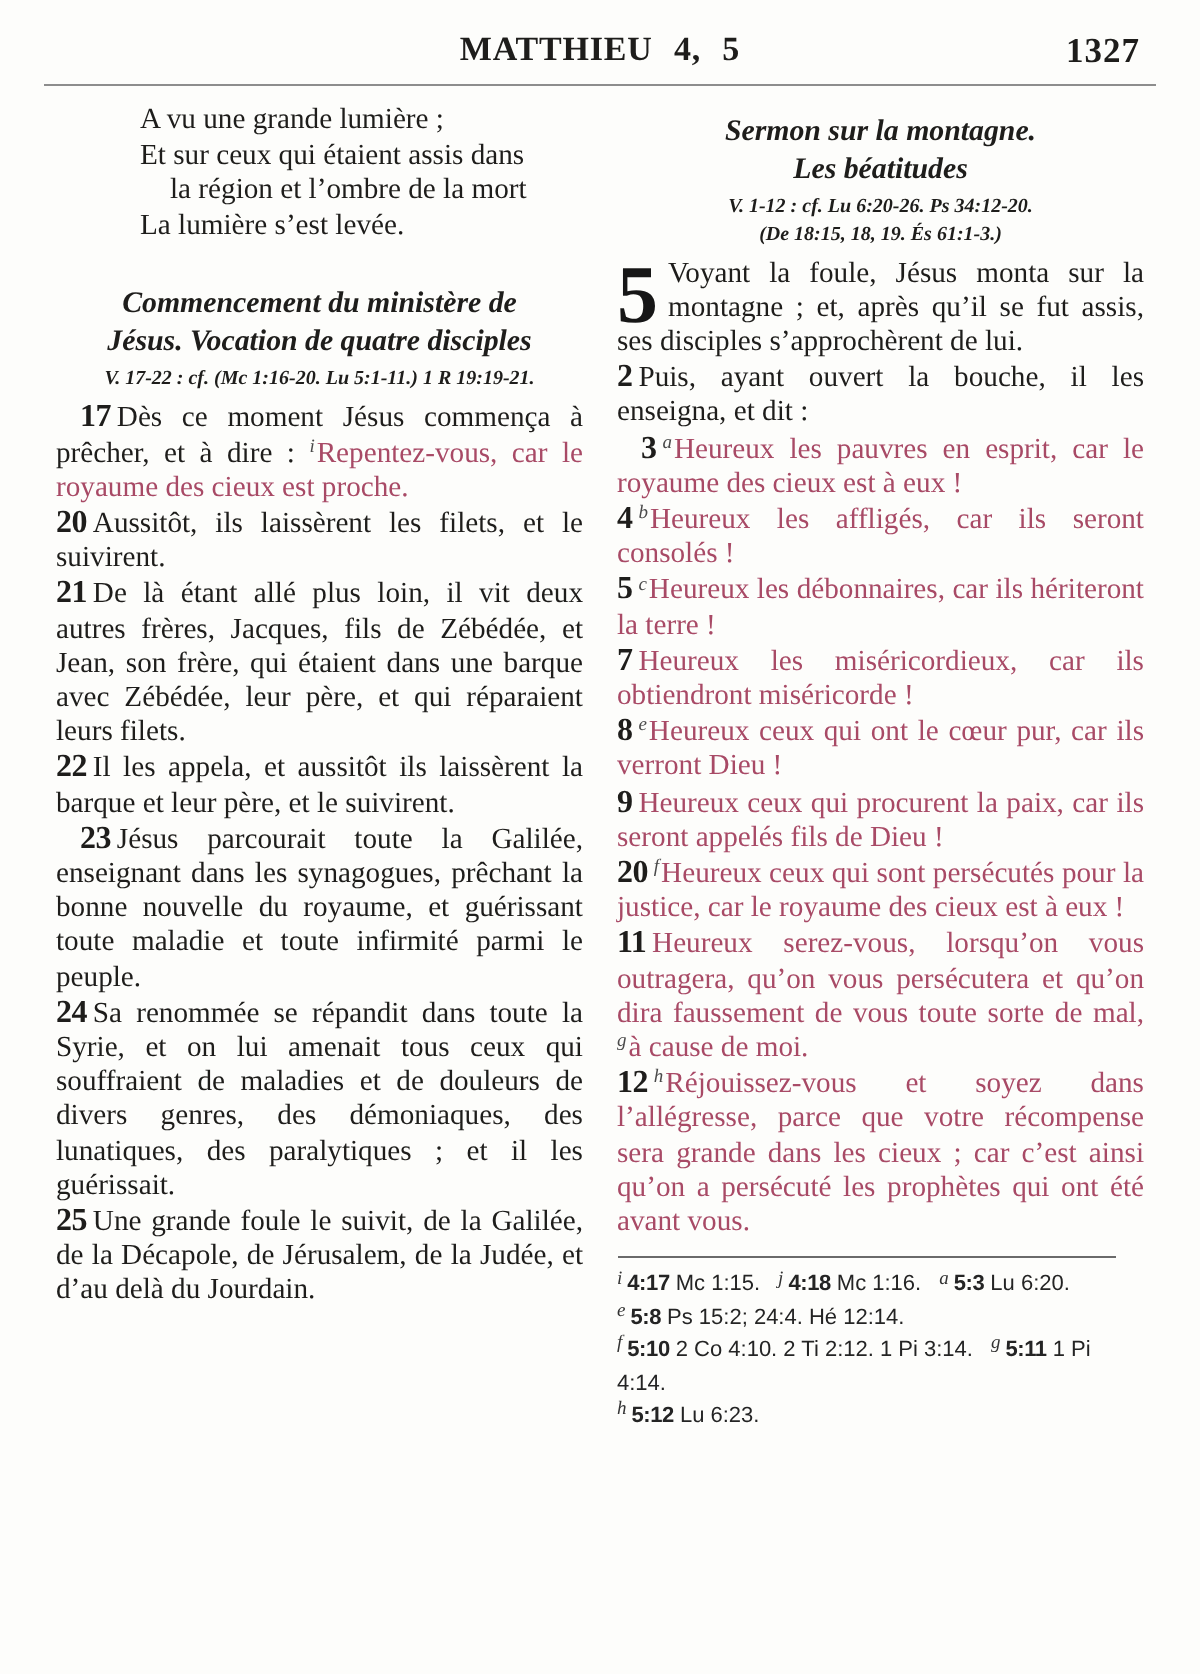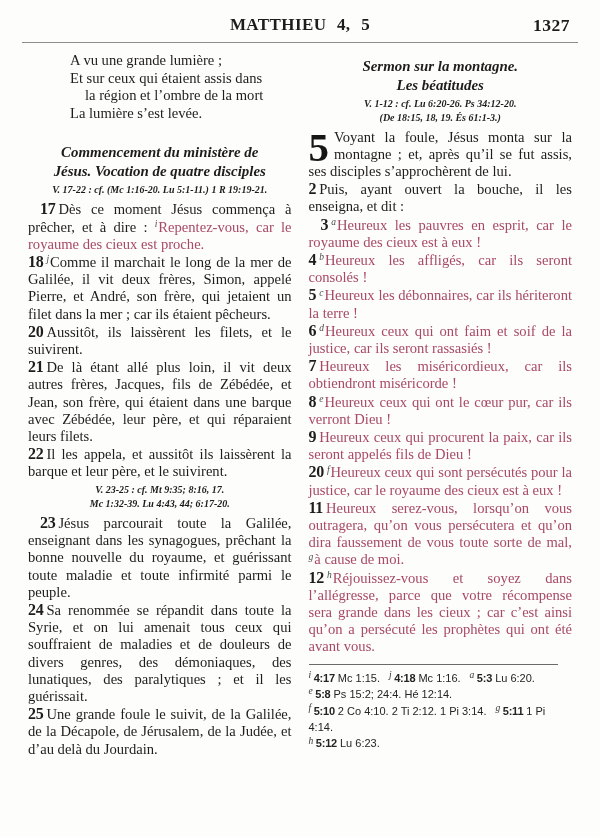--- a/index.html
+++ b/index.html
@@ -59,47 +59,41 @@
           <div class="poem-line">La lumière s’est levée.</div>
         </div>
         <div class="heading">
           <div>Commencement du ministère de</div>
           <div>Jésus. Vocation de quatre disciples</div>
         </div>
         <div class="crossref">
           <div>V. 17-22&nbsp;: cf. (Mc 1:16-20. Lu 5:1-11.) 1 R 19:19-21.</div>
         </div>
         <p class="verse indent"><span class="vnum">17</span><span class="ink">Dès ce moment Jésus commença à prêcher, et à dire&nbsp;: </span><sup class="mark">i</sup><span class="red">Repentez-vous, car le royaume des cieux est proche.</span></p>
-        <p class="verse"><span class="vnum">18</span><sup class="mark">j</sup><span class="ink">Comme il marchait le long de la mer de Galilée, il vit deux frères, Simon, appelé Pierre, et André, son frère, qui jetaient un filet dans la mer&nbsp;; car ils étaient pêcheurs.</span></p>
         <p class="verse"><span class="vnum">20</span><span class="ink">Aussitôt, ils laissèrent les filets, et le suivirent.</span></p>
         <p class="verse"><span class="vnum">21</span><span class="ink">De là étant allé plus loin, il vit deux autres frères, Jacques, fils de Zébédée, et Jean, son frère, qui étaient dans une barque avec Zébédée, leur père, et qui réparaient leurs filets.</span></p>
         <p class="verse"><span class="vnum">22</span><span class="ink">Il les appela, et aussitôt ils laissèrent la barque et leur père, et le suivirent.</span></p>
-        <div class="crossref">
-          <div>V. 23-25&nbsp;: cf. Mt 9:35; 8:16, 17.</div>
-          <div>Mc 1:32-39. Lu 4:43, 44; 6:17-20.</div>
-        </div>
         <p class="verse indent"><span class="vnum">23</span><span class="ink">Jésus parcourait toute la Galilée, enseignant dans les synagogues, prêchant la bonne nouvelle du royaume, et guérissant toute maladie et toute infirmité parmi le peuple.</span></p>
         <p class="verse"><span class="vnum">24</span><span class="ink">Sa renommée se répandit dans toute la Syrie, et on lui amenait tous ceux qui souffraient de maladies et de douleurs de divers genres, des démoniaques, des lunatiques, des paralytiques&nbsp;; et il les guérissait.</span></p>
         <p class="verse"><span class="vnum">25</span><span class="ink">Une grande foule le suivit, de la Galilée, de la Décapole, de Jérusalem, de la Judée, et d’au delà du Jourdain.</span></p>
       </div>
     <div class="col" id="col-right">
         <div class="heading">
           <div>Sermon sur la montagne.</div>
           <div>Les béatitudes</div>
         </div>
         <div class="crossref">
           <div>V. 1-12&nbsp;: cf. Lu 6:20-26. Ps 34:12-20.</div>
           <div>(De 18:15, 18, 19. És 61:1-3.)</div>
         </div>
         <p class="verse"><span class="dropcap">5</span><span class="ink">Voyant la foule, Jésus monta sur la montagne&nbsp;; et, après qu’il se fut assis, ses disciples s’approchèrent de lui.</span></p>
         <p class="verse"><span class="vnum">2</span><span class="ink">Puis, ayant ouvert la bouche, il les enseigna, et dit&nbsp;:</span></p>
         <p class="verse indent"><span class="vnum">3</span><sup class="mark">a</sup><span class="red">Heureux les pauvres en esprit, car le royaume des cieux est à eux&nbsp;!</span></p>
         <p class="verse"><span class="vnum">4</span><sup class="mark">b</sup><span class="red">Heureux les affligés, car ils seront consolés&nbsp;!</span></p>
         <p class="verse"><span class="vnum">5</span><sup class="mark">c</sup><span class="red">Heureux les débonnaires, car ils hériteront la terre&nbsp;!</span></p>
-        <p class="verse"><span class="vnum">6</span><sup class="mark">d</sup><span class="red">Heureux ceux qui ont faim et soif de la justice, car ils seront rassasiés&nbsp;!</span></p>
         <p class="verse"><span class="vnum">7</span><span class="red">Heureux les miséricordieux, car ils obtiendront miséricorde&nbsp;!</span></p>
         <p class="verse"><span class="vnum">8</span><sup class="mark">e</sup><span class="red">Heureux ceux qui ont le cœur pur, car ils verront Dieu&nbsp;!</span></p>
         <p class="verse"><span class="vnum">9</span><span class="red">Heureux ceux qui procurent la paix, car ils seront appelés fils de Dieu&nbsp;!</span></p>
         <p class="verse"><span class="vnum">20</span><sup class="mark">f</sup><span class="red">Heureux ceux qui sont persécutés pour la justice, car le royaume des cieux est à eux&nbsp;!</span></p>
         <p class="verse"><span class="vnum">11</span><span class="red">Heureux serez-vous, lorsqu’on vous outragera, qu’on vous persécutera et qu’on dira faussement de vous toute sorte de mal, </span><sup class="mark">g</sup><span class="red">à cause de moi.</span></p>
         <p class="verse"><span class="vnum">12</span><sup class="mark">h</sup><span class="red">Réjouissez-vous et soyez dans l’allégresse, parce que votre récompense sera grande dans les cieux&nbsp;; car c’est ainsi qu’on a persécuté les prophètes qui ont été avant vous.</span></p>
         <div class="fnrule"></div>
         <div class="footnotes">
           <div class="fnline"><sup class="mark">i</sup><span class="fnref">4:17</span><span class="ink">Mc 1:15.</span><span class="fn-gap"></span><sup class="mark">j</sup><span class="fnref">4:18</span><span class="ink">Mc 1:16.</span><span class="fn-gap"></span><sup class="mark">a</sup><span class="fnref">5:3</span><span class="ink">Lu 6:20.</span></div>
           <div class="fnline"><sup class="mark">e</sup><span class="fnref">5:8</span><span class="ink">Ps 15:2; 24:4. Hé 12:14.</span></div>

